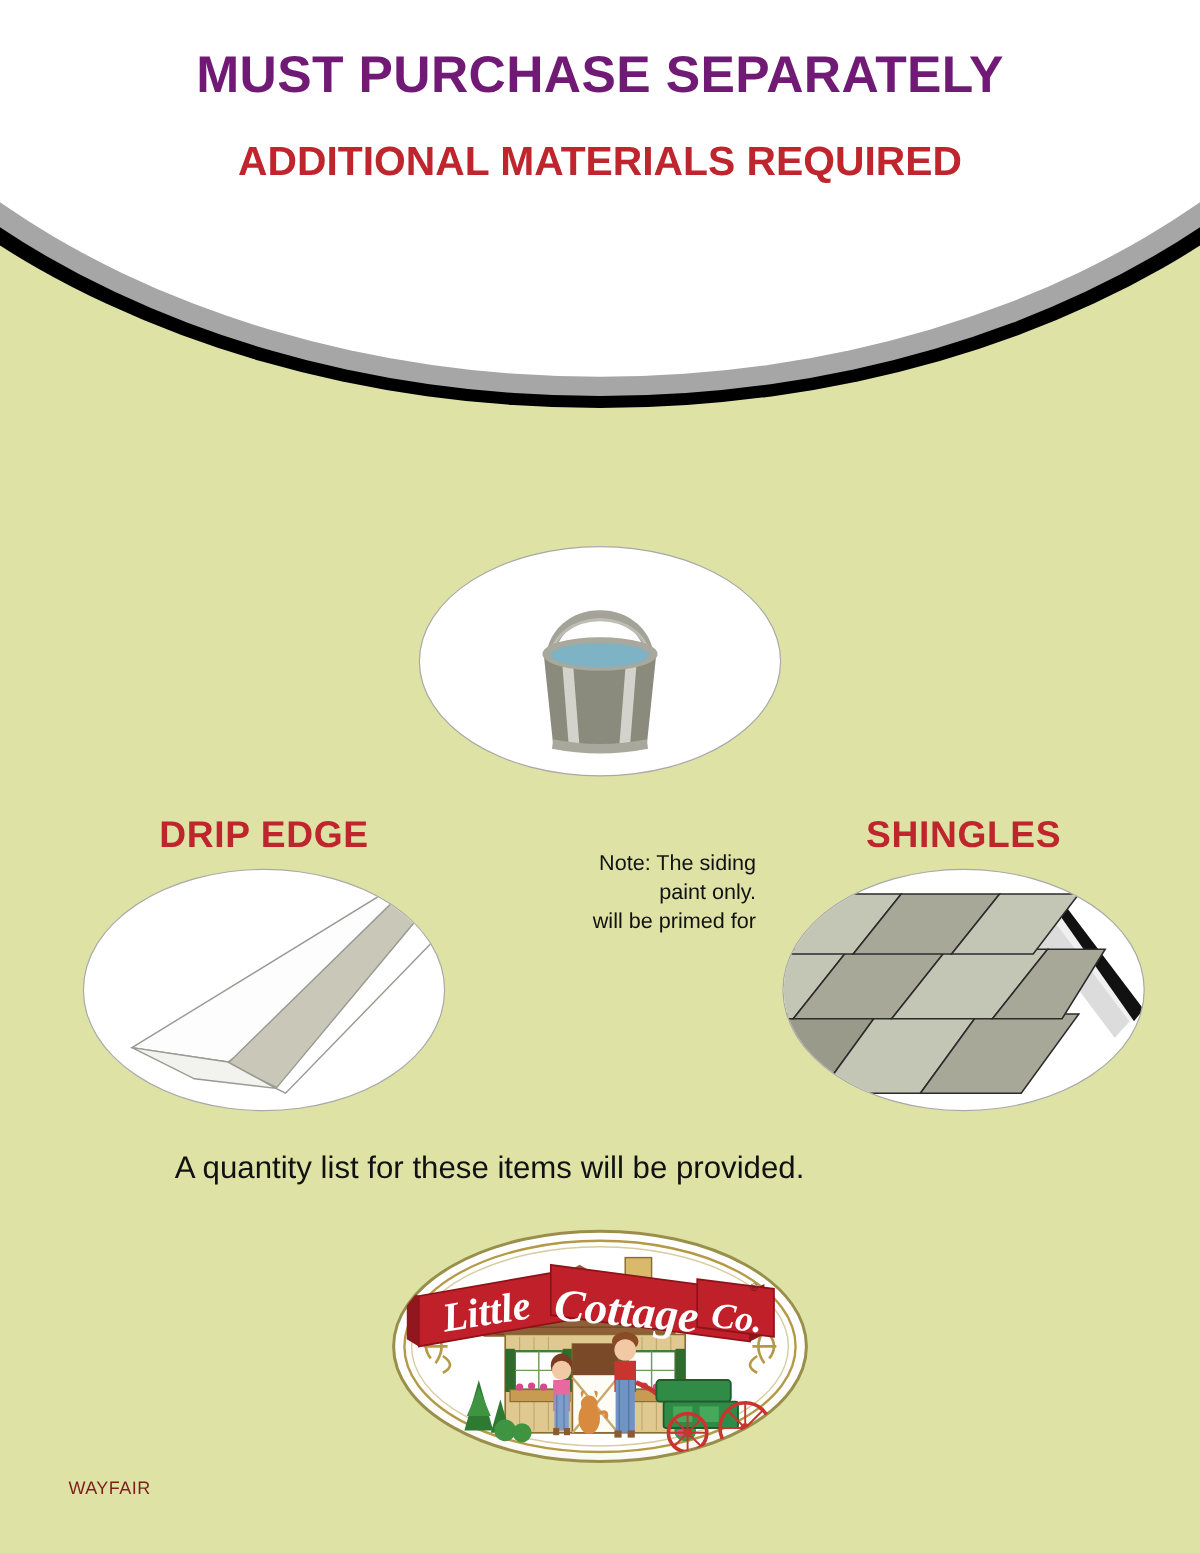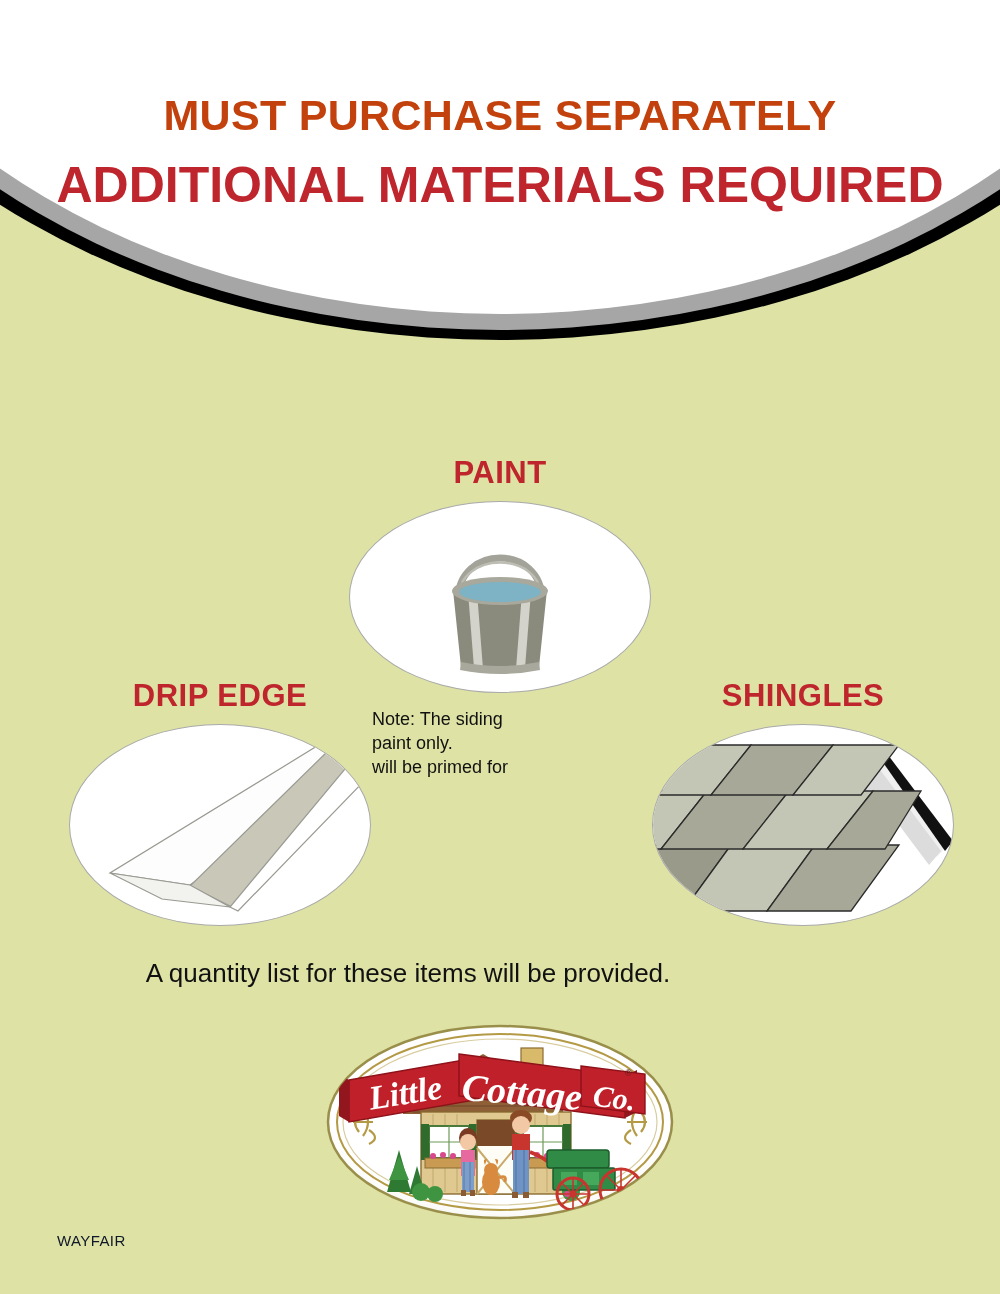--- a/index.html
+++ b/index.html
@@ -14,27 +14,27 @@
 
   
   .header-wrap{position:absolute;left:0;top:0;width:1000px;height:430px;overflow:hidden;}
   .arc{position:absolute;border-radius:50%;}
   .arc-black{left:-240px;top:-690px;width:1480px;height:1030px;background:#000000;}
   .arc-gray {left:-228px;top:-700px;width:1456px;height:1030px;background:#a6a6a6;}
   .arc-white{left:-218px;top:-716px;width:1436px;height:1030px;background:#ffffff;}
 
   .header-text{position:absolute;left:0;top:0;width:1000px;text-align:center;z-index:5;}
   .title-main{
-    font-size:43px;font-weight:bold;color:#c2410c;
-    letter-spacing:0.3px;margin-top:94px;line-height:1;
+    font-size:43px;font-weight:bold;color:#701a75;
+    letter-spacing:0.3px;margin-top:42px;line-height:1;
     font-family:"Liberation Sans", sans-serif;
   }
   .title-sub{
-    font-size:50px;font-weight:bold;color:#bf252c;
-    line-height:1.22;margin-top:18px;
+    font-size:34px;font-weight:bold;color:#bf252c;
+    line-height:1.22;margin-top:30px;
     font-family:"Liberation Sans", sans-serif;
   }
   .title-sub div{white-space:nowrap;}
 
   
   .item{position:absolute;text-align:center;}
   .item-label{
     font-size:31px;font-weight:bold;color:#bf252c;
     letter-spacing:0.5px;margin-bottom:10px;
     font-family:"Liberation Sans", sans-serif;
@@ -52,41 +52,41 @@
   #item-drip{left:55px;top:678px;width:330px;}
   #drip-oval{width:300px;height:200px;}
 
   
   #item-shingles{left:638px;top:678px;width:330px;}
   #shingles-oval{width:300px;height:200px;}
 
   
   .note{
     position:absolute;left:372px;top:708px;width:258px;
-    text-align:left;font-size:18px;color:#111111;line-height:1.32;
+    text-align:right;font-size:18px;color:#111111;line-height:1.32;
     font-family:"Liberation Sans", sans-serif;
   }
 
   
   .quantity-line{
     position:absolute;left:0;top:958px;width:816px;text-align:center;
     font-size:26px;color:#111111;
     font-family:"Liberation Sans", sans-serif;
   }
 
   
   #logo{
     position:absolute;left:325px;top:1022px;width:350px;height:200px;
   }
   #logo svg{display:block;}
 
   
   .wayfair{
     position:absolute;left:57px;top:1232px;
-    font-size:15px;color:#0f172a;letter-spacing:0.4px;
+    font-size:15px;color:#7f1d1d;letter-spacing:0.4px;
     font-family:"Liberation Sans", sans-serif;
   }
 </style>
 </head>
 <body>
 
 <div id="page">
 
   <div class="header-wrap">
     <div class="arc arc-black"></div>
@@ -95,21 +95,20 @@
 
     <div class="header-text">
       <div class="title-main">MUST PURCHASE SEPARATELY</div>
       <div class="title-sub">
         <div>ADDITIONAL MATERIALS REQUIRED</div>
       </div>
     </div>
   </div>
 
   <div class="item" id="item-paint">
-    <div class="item-label">PAINT</div>
     <div class="oval" id="paint-oval">
       <svg viewBox="0 0 300 190" width="300" height="190">
 
         <path d="M108 98 C108 42, 192 42, 192 98" fill="none" stroke="#a3a399" stroke-width="7"></path>
         <path d="M108 98 C108 48, 192 48, 192 98" fill="none" stroke="#bdbdb3" stroke-width="2.5"></path>
 
         <path d="M103 88 L111 165 Q150 172 189 165 L197 88 Z" fill="#8a8a7d"></path>
 
         <path d="M118 90 L124 166 L133 167 L127 90 Z" fill="#d9d9d2" opacity="0.92"></path>
         <path d="M172 90 L166 167 L175 166 L181 90 Z" fill="#d9d9d2" opacity="0.92"></path>

